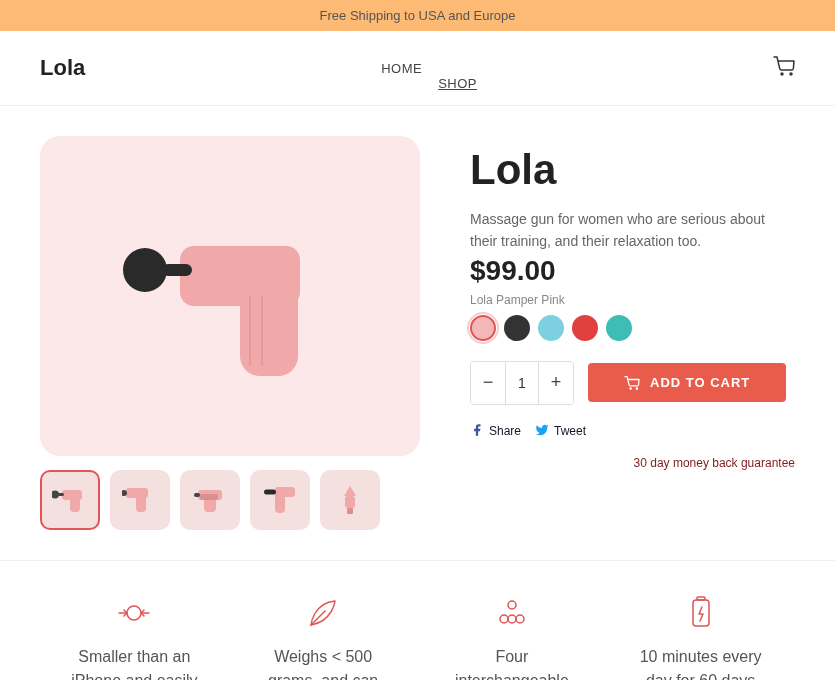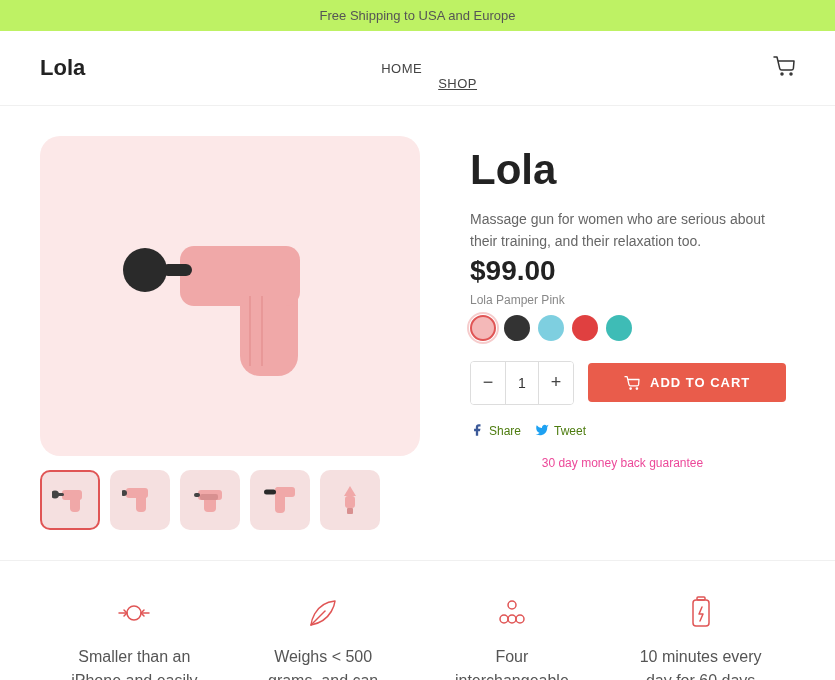--- a/index.html
+++ b/index.html
@@ -1,20 +1,20 @@
 <!DOCTYPE html>
 <html><head>
   <meta charset="utf-8">
   <style>
     * { box-sizing: border-box; margin: 0; padding: 0; }
     body { font-family: -apple-system, BlinkMacSystemFont, 'Segoe UI', sans-serif; background: #fff; width: 835px; min-height: 680px; overflow-x: hidden; }
 
     
     .announcement-bar {
-      background: #bef264;
+      background: #fdba74;
       text-align: center;
       padding: 8px;
       font-size: 13px;
       color: #555;
     }
 
     
     .header {
       display: flex;
       align-items: center;
@@ -203,31 +203,31 @@
     .social-share {
       display: flex;
       gap: 14px;
       margin-bottom: 16px;
     }
     .share-btn {
       display: flex;
       align-items: center;
       gap: 5px;
       font-size: 12px;
-      color: #4d7c0f;
+      color: #0f172a;
       cursor: pointer;
       text-decoration: none;
     }
     .share-icon {
       font-size: 14px;
     }
     .guarantee-text {
       font-size: 12px;
-      color: #ec4899;
-      text-align: center;
+      color: #7f1d1d;
+      text-align: right;
       margin-left: -20px;
     }
 
     
     .features-section {
       display: flex;
       justify-content: center;
       gap: 0;
       padding: 20px 40px 30px;
       border-top: 1px solid #f0f0f0;

